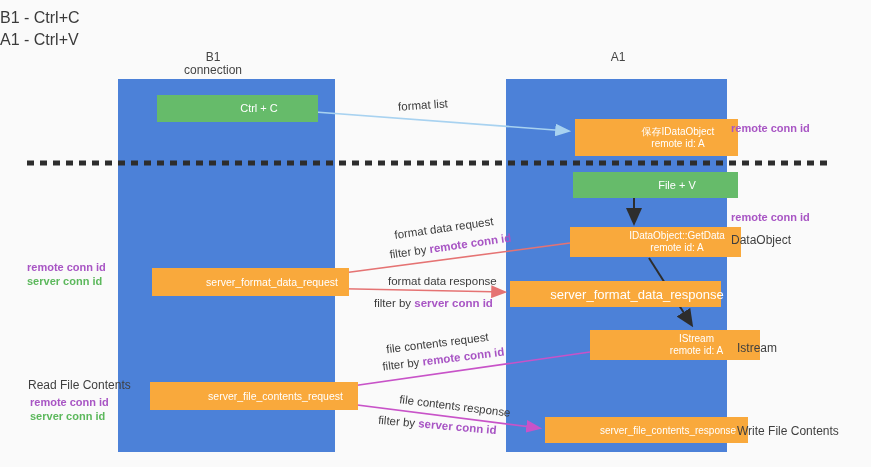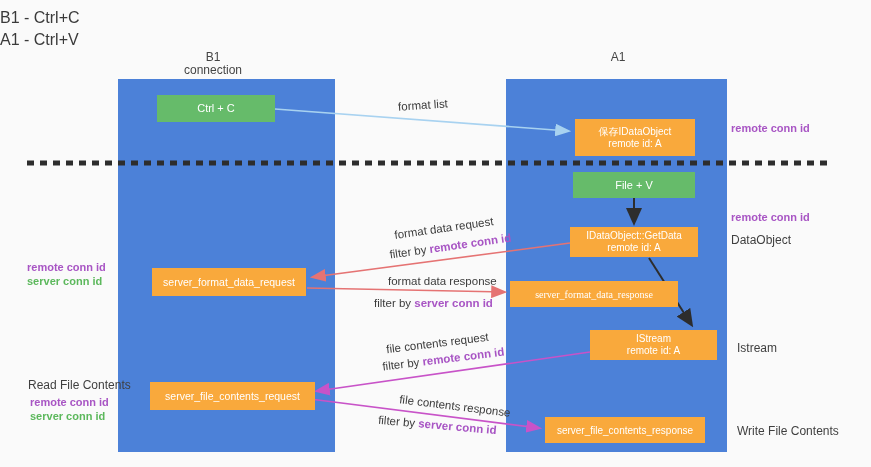--- a/index.html
+++ b/index.html
@@ -17,21 +17,21 @@
     position:absolute;width:150px;text-align:center;
     font-size:12px;line-height:13px;color:#454545;
   }
   .lane{
     position:absolute;top:79px;height:373px;background:#4c81d8;
   }
   svg.overlay{position:absolute;left:0;top:0;z-index:3;pointer-events:none;}
   .box{
     position:absolute;z-index:4;display:flex;flex-direction:column;
     align-items:center;justify-content:center;color:#ffffff;
-    text-align:left;font-size:10.5px;line-height:13px;
+    text-align:left;font-size:10.5px;line-height:13px;padding-left:43px;
   }
   .box.orange{background:#f9a93c;}
   .box.green{background:#66bb6a;font-size:11px;}
   .lbl{position:absolute;z-index:5;font-size:11.5px;white-space:nowrap;color:#3c3c3c;}
   .purple{color:#a855c4;font-weight:bold;}
   .greenc{color:#5cb85c;font-weight:bold;}
   .plain{color:#3f3f3f;font-size:12px;font-weight:normal;}
   .rot-n4{transform:rotate(-4deg);}
   .rot-n8{transform:rotate(-8deg);}
   .rot-n7{transform:rotate(-7deg);}
@@ -107,21 +107,21 @@
 
   <div class="box orange" style="left:570px;top:227px;width:128px;height:30px;font-size:10px;line-height:12px;">
     <span>IDataObject::GetData</span>
     <span>remote id: A</span>
   </div>
 
   <div class="box orange" style="left:152px;top:268px;width:154px;height:28px;">
     <span>server_format_data_request</span>
   </div>
 
-  <div class="box orange" style="left:510px;top:281px;width:168px;height:26px;font-size:10px;font-family:Liberation Serif, serif;">
+  <div class="box orange" style="left:510px;top:281px;width:168px;height:26px;font-size:13px;">
     <span>server_format_data_response</span>
   </div>
 
   <div class="box orange" style="left:590px;top:330px;width:127px;height:30px;font-size:10px;line-height:12px;">
     <span>IStream</span>
     <span>remote id: A</span>
   </div>
 
   <div class="box orange" style="left:150px;top:382px;width:165px;height:28px;">
     <span>server_file_contents_request</span>

